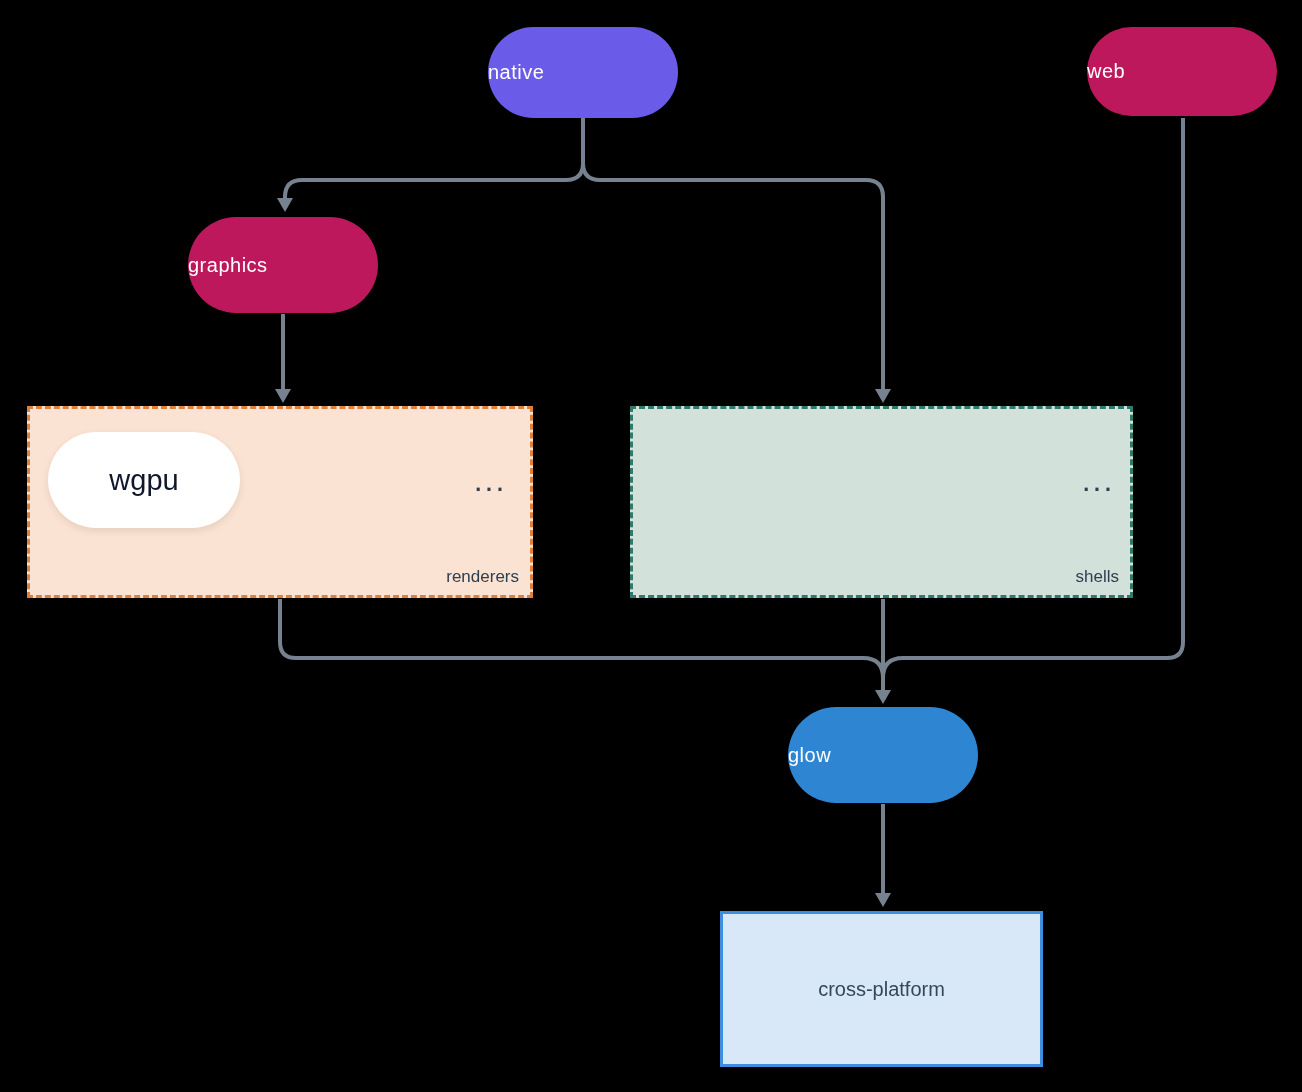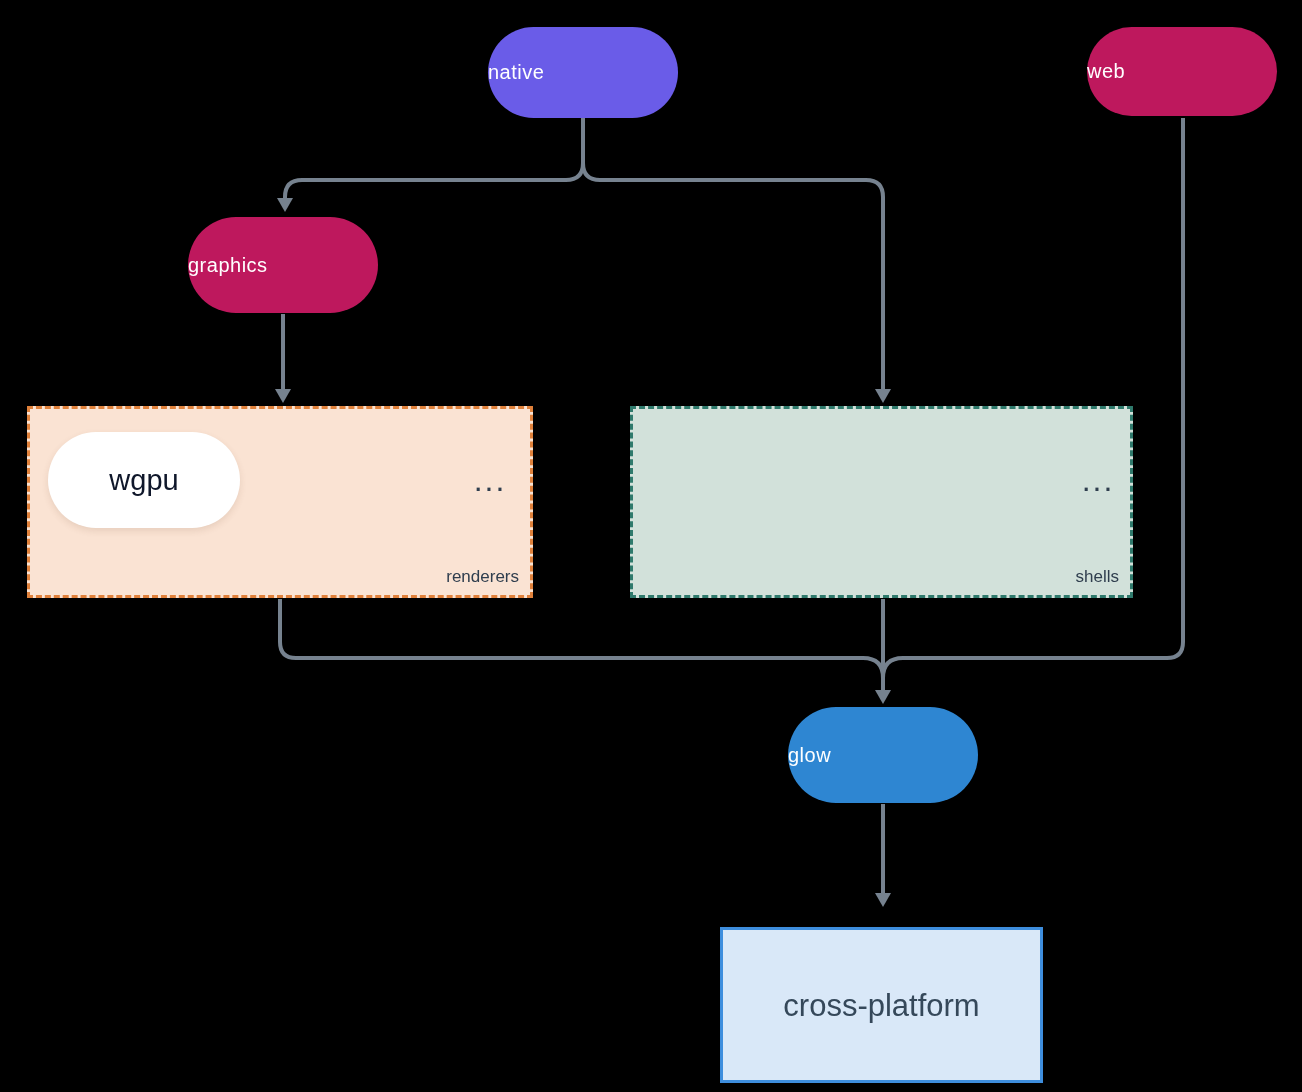--- a/index.html
+++ b/index.html
@@ -102,23 +102,22 @@
     z-index: 2;
     left: 720px; top: 911px; width: 323px; height: 156px;
     box-sizing: border-box;
     background: #d9e8f8;
     border: 3px solid #3e8edd;
     display: flex;
     flex-direction: column;
     align-items: center;
     justify-content: center;
     color: #35485a;
-    font-size: 31px;
+    font-size: 20px;
     line-height: 47px;
-    margin-top: 16px;
   }
 </style>
 </head>
 <body>
 
 <div class="canvas">
 
   <svg class="connectors" width="1302" height="1092" viewBox="0 0 1302 1092">
 
     <path d="M 583 118 L 583 163 Q 583 180 566 180 L 302 180 Q 285 180 285 197 L 285 199"></path>

